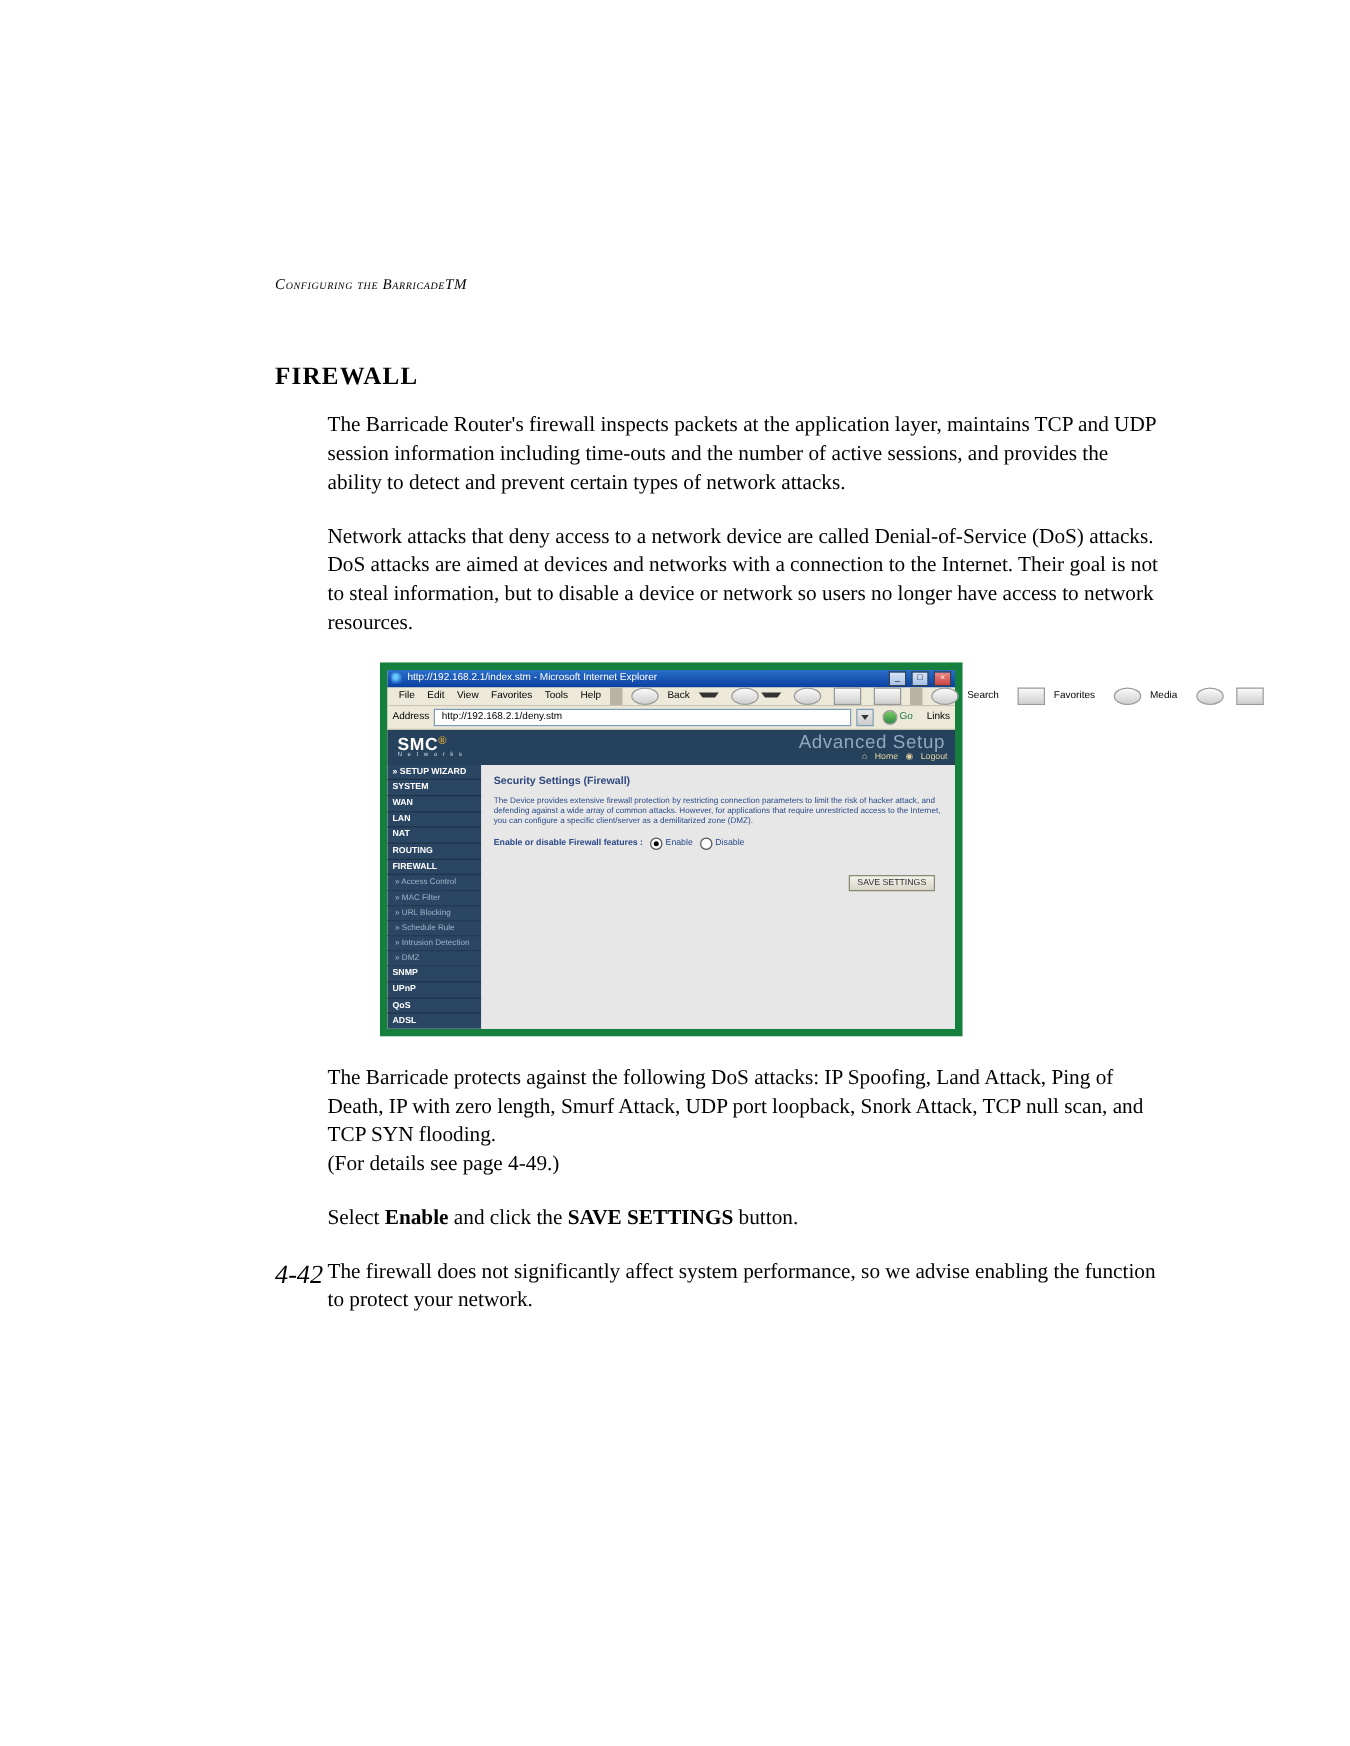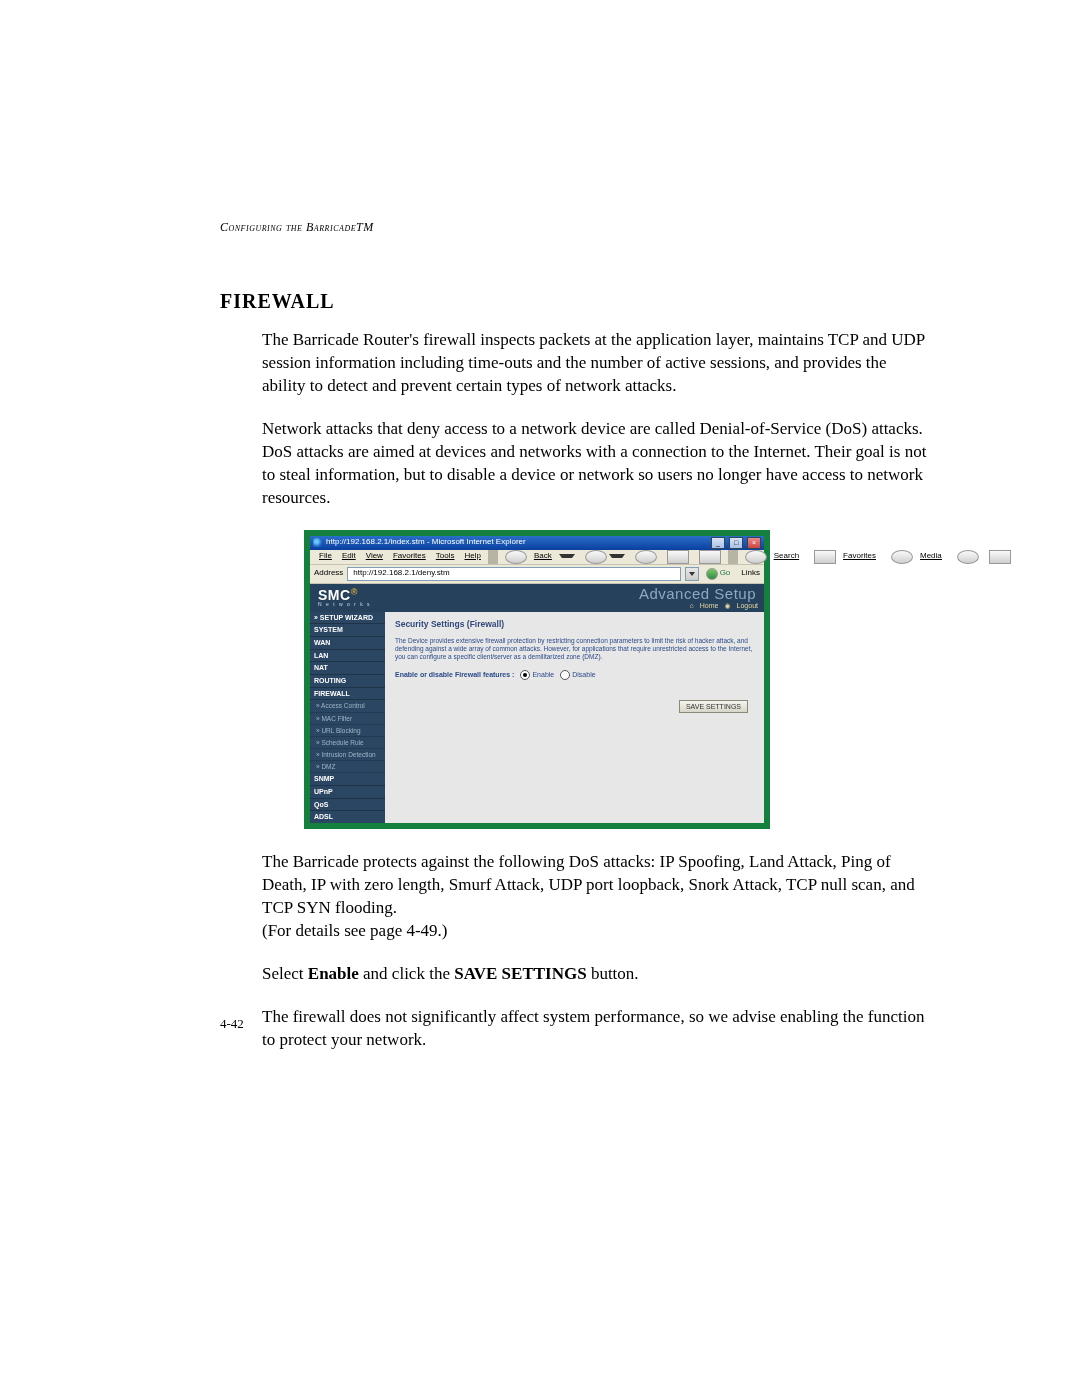--- a/index.html
+++ b/index.html
@@ -35,21 +35,22 @@
   .body-text p {
     margin: 16px 0 20px 0;
   }
   .body-text b {
     font-weight: bold;
   }
   .page-num {
     position: absolute;
     bottom: 365px;
     left: 220px;
-    font-size: 13px;
+    font-size: 21px;
+    font-style: italic;
   }
 
   
   .screenshot {
     width: 454px;
     margin: 0 0 22px 42px;
     background: #ece9d8;
     border: 6px solid #15803d;
     font-family: Tahoma, Arial, sans-serif;
     font-size: 8px;
@@ -84,21 +85,20 @@
     background: #ece9d8;
     display: flex;
     align-items: center;
     gap: 0;
     padding: 0 4px;
     height: 14px;
     border-bottom: 1px solid #c8c4b4;
   }
   .menubar span {
     padding: 1px 5px;
-    text-decoration: underline;
   }
   .menubar .sep {
     width: 1px;
     height: 12px;
     background: #b8b4a4;
     margin: 0 2px;
   }
   .tb-btn {
     display: inline-flex;
     align-items: center;

